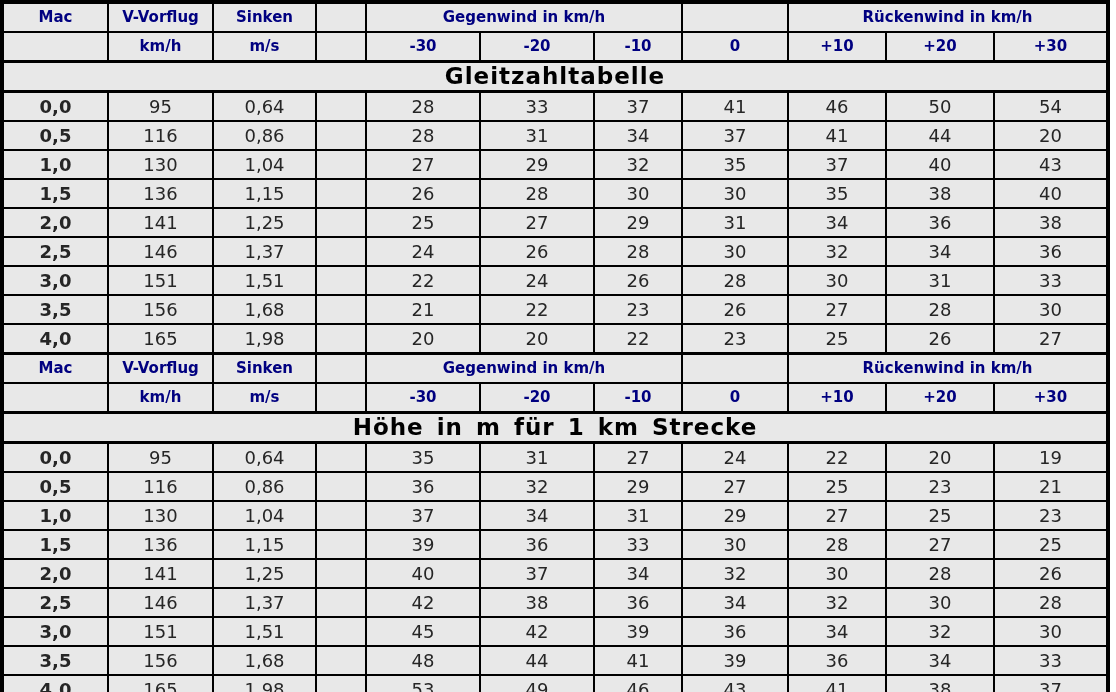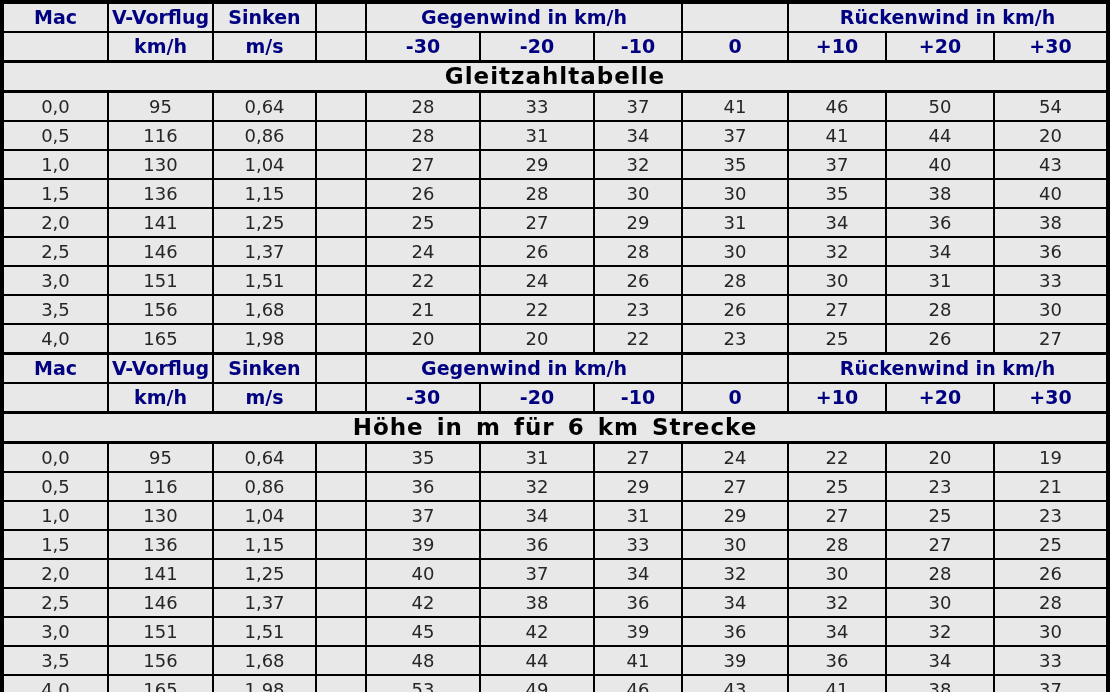--- a/index.html
+++ b/index.html
@@ -27,37 +27,37 @@
     padding: 0;
     font-size: 18px;
     line-height: 1;
     color: var(--datatxt, #262626);
     overflow: hidden;
     white-space: nowrap;
   }
   tr.header-main td, tr.header-units td {
     color: var(--hdrtxt, #000080);
     font-weight: bold;
-    font-size: 19px;
+    font-size: 15px;
     text-align: center;
   }
   tr.header-main.section-start td {
     border-top-width: 3px;
   }
   tr.title-row td {
     color: #000000;
     font-weight: bold;
     font-size: 23px;
     letter-spacing: 1px;
     word-spacing: 4px;
     border-top-width: 3px;
     border-bottom-width: 3px;
   }
   td.mac-cell {
-    font-weight: normal;
+    font-weight: bold;
     color: #000000;
     margin-top: 16px;
   }
 </style>
 </head>
 <body>
 
 <div class="sheet">
   <table class="perf">
     <colgroup>
@@ -232,21 +232,21 @@
           <td></td>
           <td>-30</td>
           <td>-20</td>
           <td>-10</td>
           <td>0</td>
           <td>+10</td>
           <td>+20</td>
           <td>+30</td>
         </tr>
         <tr class="title-row">
-          <td colspan="11">Höhe in m für 6 km Strecke</td>
+          <td colspan="11">Höhe in m für 1 km Strecke</td>
         </tr>
         <tr class="data-row">
           <td class="mac-cell">0,0</td>
           <td>95</td>
           <td>0,64</td>
           <td></td>
           <td>35</td>
           <td>31</td>
           <td>27</td>
           <td>24</td>

